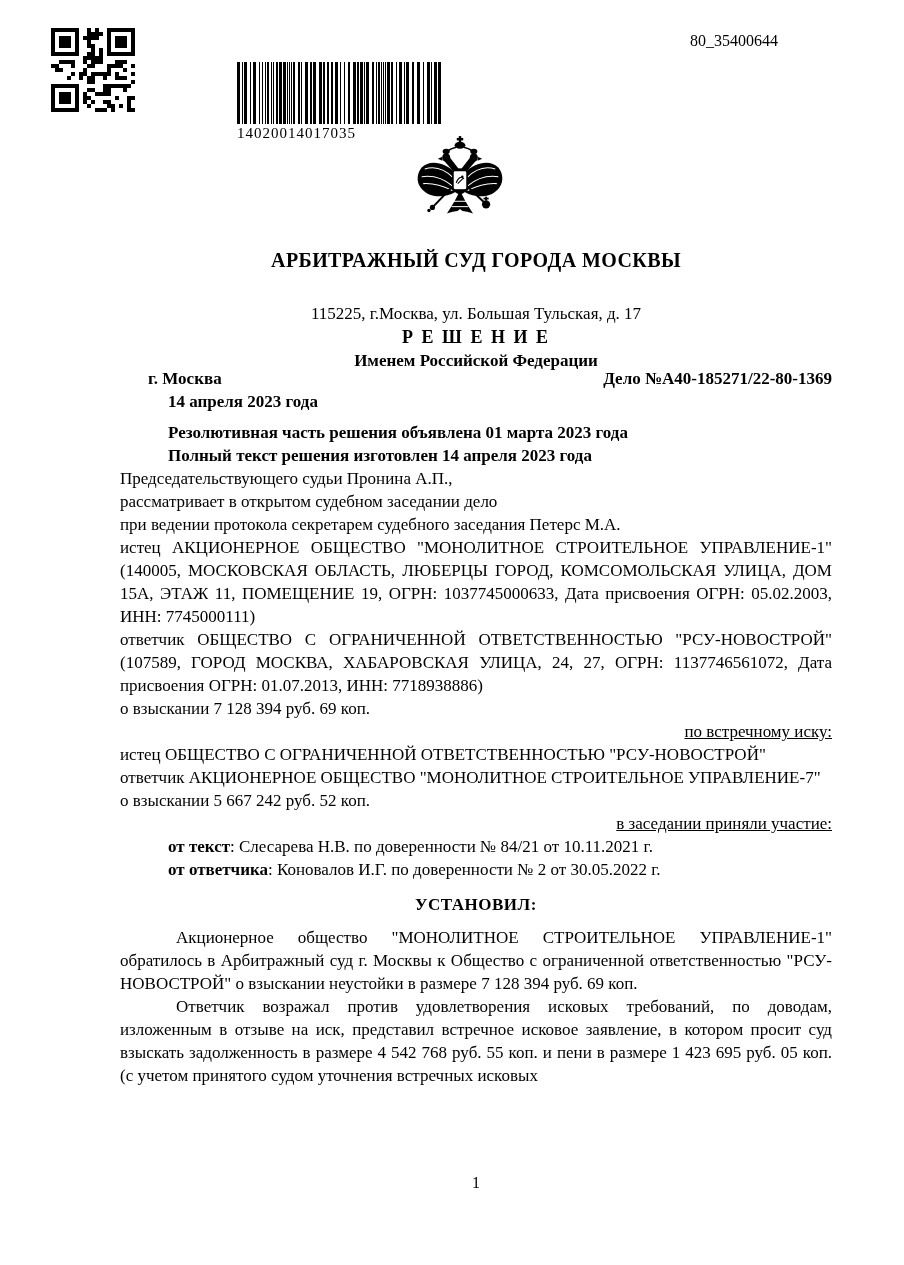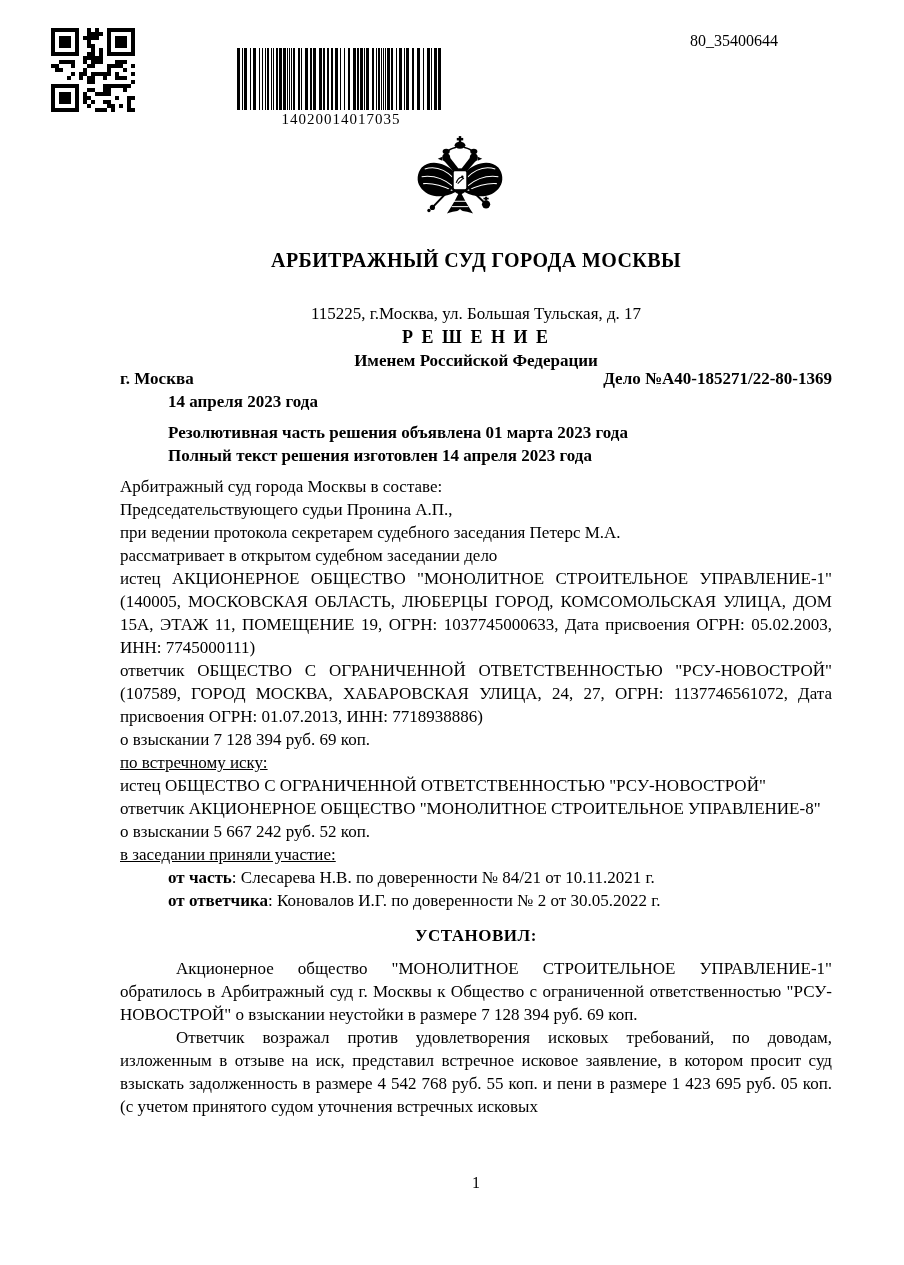--- a/index.html
+++ b/index.html
@@ -17,23 +17,23 @@
   
   .qr {
     position: absolute;
     left: 50px; top: 28px;
     width: 86px; height: 84px;
   }
   .qr svg { width: 100%; height: 100%; display: block; }
 
   .barcode-wrap {
     position: absolute;
-    left: 237px; top: 48px;
+    left: 237px; top: 62px;
     width: 208px;
-    text-align: center;
+    text-align: left;
   }
   .barcode-bars { width: 208px; height: 62px; display: block; }
   .barcode-number {
     font-size: 15px;
     letter-spacing: 1px;
     margin-top: 1px;
   }
 
   .doc-number {
     position: absolute;
@@ -85,23 +85,24 @@
     top: 367px;
     left: 120px;
     width: 712px;
     font-size: 17px;
     line-height: 23px;
   }
   .row-between {
     display: flex;
     justify-content: space-between;
     font-weight: bold;
+    margin-left: 28px;
   }
   .bold { font-weight: bold; margin-left: 48px; }
-  .underline { text-decoration: underline; }
+  .underline { text-decoration: underline; text-align: right; }
   .justify { text-align: justify; text-justify: inter-word; }
   .gap-sm { margin-top: 8px; }
   .ruling-heading {
     text-align: center;
     font-weight: bold;
     letter-spacing: 0.5px;
     margin: 12px 0 10px 0;
   }
   .indent { text-indent: 56px; }
 
@@ -381,37 +382,36 @@
 
     <div class="row-between">
       <span>г. Москва</span>
       <span>Дело №А40-185271/22-80-1369</span>
     </div>
     <div class="bold">14 апреля 2023 года</div>
 
     <div class="bold gap-sm">Резолютивная часть решения объявлена 01 марта 2023 года</div>
     <div class="bold">Полный текст решения изготовлен 14 апреля 2023 года</div>
 
-    <div class="gap-sm">Арбитражный суд города Москвы в составе:</div>
     <div>Председательствующего судьи Пронина А.П.,</div>
+    <div>рассматривает в открытом судебном заседании дело</div>
     <div>при ведении протокола секретарем судебного заседания Петерс М.А.</div>
-    <div>рассматривает в открытом судебном заседании дело</div>
 
     <div class="justify">истец АКЦИОНЕРНОЕ ОБЩЕСТВО "МОНОЛИТНОЕ СТРОИТЕЛЬНОЕ УПРАВЛЕНИЕ-1" (140005, МОСКОВСКАЯ ОБЛАСТЬ, ЛЮБЕРЦЫ ГОРОД, КОМСОМОЛЬСКАЯ УЛИЦА, ДОМ 15А, ЭТАЖ 11, ПОМЕЩЕНИЕ 19, ОГРН: 1037745000633, Дата присвоения ОГРН: 05.02.2003, ИНН: 7745000111)</div>
     <div class="justify">ответчик ОБЩЕСТВО С ОГРАНИЧЕННОЙ ОТВЕТСТВЕННОСТЬЮ "РСУ-НОВОСТРОЙ" (107589, ГОРОД МОСКВА, ХАБАРОВСКАЯ УЛИЦА, 24, 27, ОГРН: 1137746561072, Дата присвоения ОГРН: 01.07.2013, ИНН: 7718938886)</div>
     <div>о взыскании 7 128 394 руб. 69 коп.</div>
 
     <div class="underline">по встречному иску:</div>
     <div class="justify">истец ОБЩЕСТВО С ОГРАНИЧЕННОЙ ОТВЕТСТВЕННОСТЬЮ "РСУ-НОВОСТРОЙ"</div>
-    <div class="justify">ответчик АКЦИОНЕРНОЕ ОБЩЕСТВО "МОНОЛИТНОЕ СТРОИТЕЛЬНОЕ УПРАВЛЕНИЕ-8"</div>
+    <div class="justify">ответчик АКЦИОНЕРНОЕ ОБЩЕСТВО "МОНОЛИТНОЕ СТРОИТЕЛЬНОЕ УПРАВЛЕНИЕ-7"</div>
     <div>о взыскании 5 667 242 руб. 52 коп.</div>
 
     <div class="underline">в заседании приняли участие:</div>
     <div>
-      <span class="bold">от часть</span><span>: Слесарева Н.В. по доверенности № 84/21 от 10.11.2021 г.</span>
+      <span class="bold">от текст</span><span>: Слесарева Н.В. по доверенности № 84/21 от 10.11.2021 г.</span>
     </div>
     <div>
       <span class="bold">от ответчика</span><span>: Коновалов И.Г. по доверенности № 2 от 30.05.2022 г.</span>
     </div>
 
     <div class="ruling-heading">УСТАНОВИЛ:</div>
 
     <div class="justify indent">Акционерное общество "МОНОЛИТНОЕ СТРОИТЕЛЬНОЕ УПРАВЛЕНИЕ-1" обратилось в Арбитражный суд г. Москвы к Общество с ограниченной ответственностью "РСУ-НОВОСТРОЙ" о взыскании неустойки в размере 7 128 394 руб. 69 коп.</div>
     <div class="justify indent">Ответчик возражал против удовлетворения исковых требований, по доводам, изложенным в отзыве на иск, представил встречное исковое заявление, в котором просит суд взыскать задолженность в размере 4 542 768 руб. 55 коп. и пени в размере 1 423 695 руб. 05 коп. (с учетом принятого судом уточнения встречных исковых</div>
   </div>

